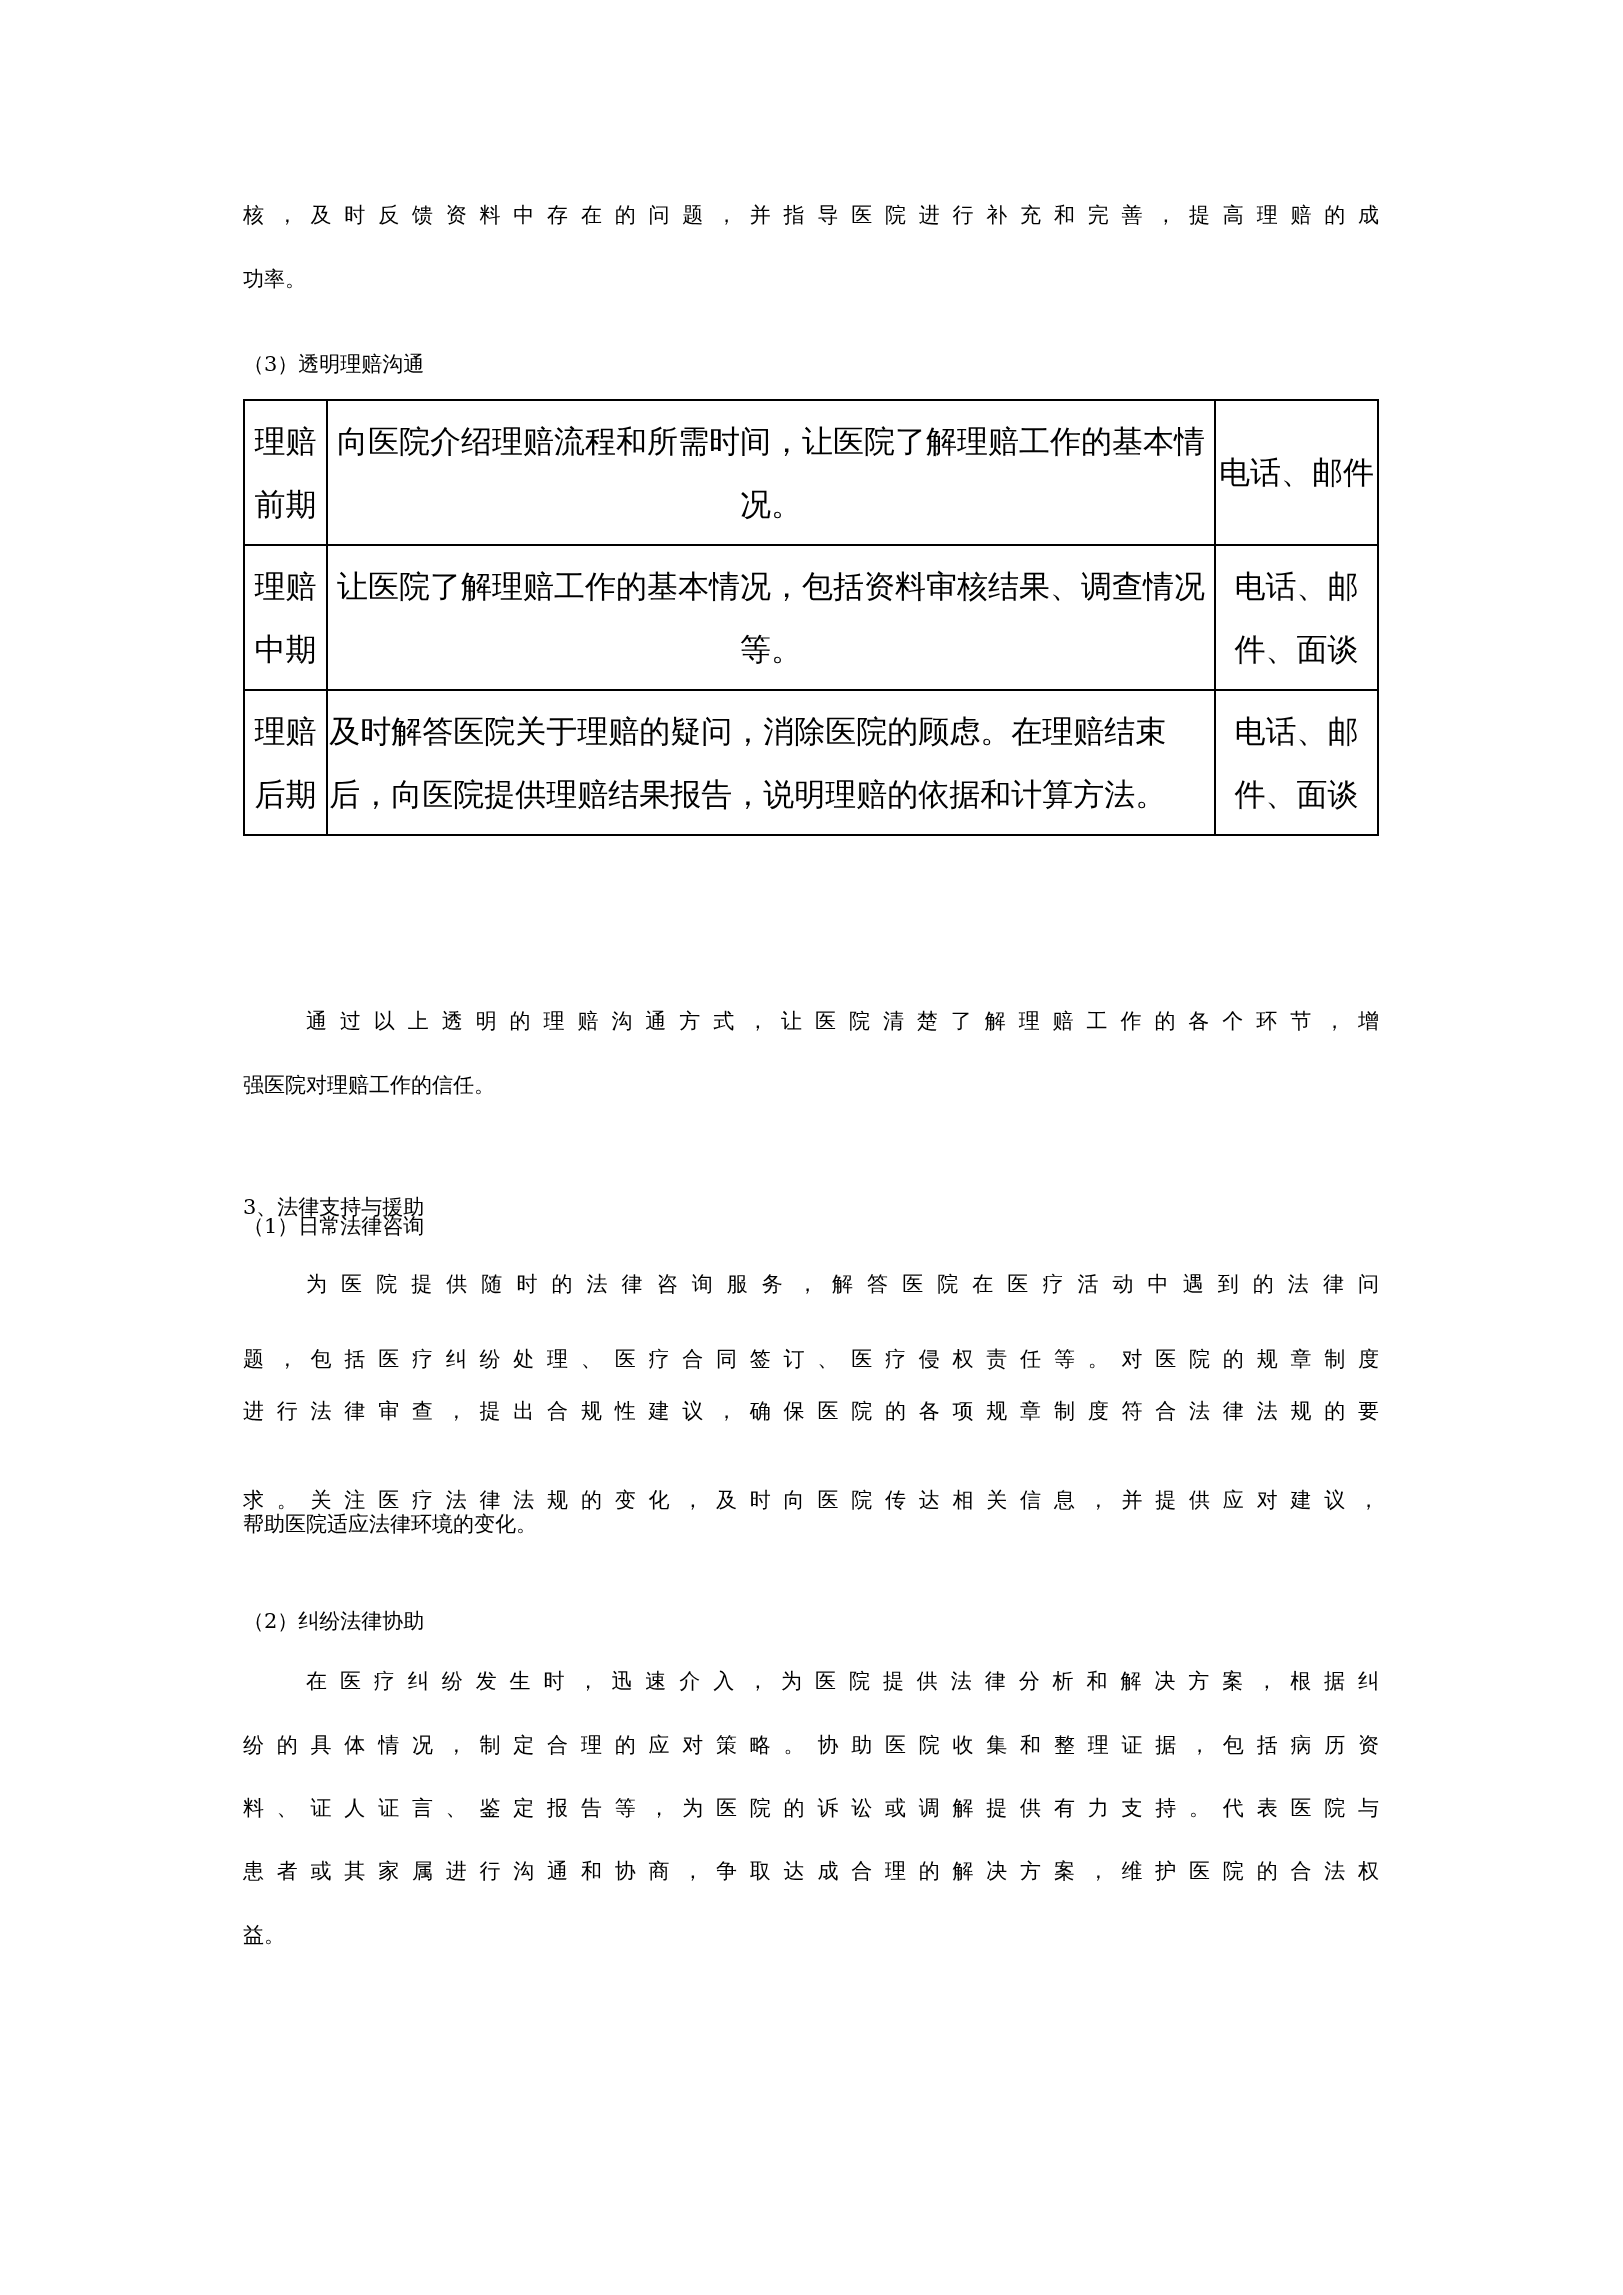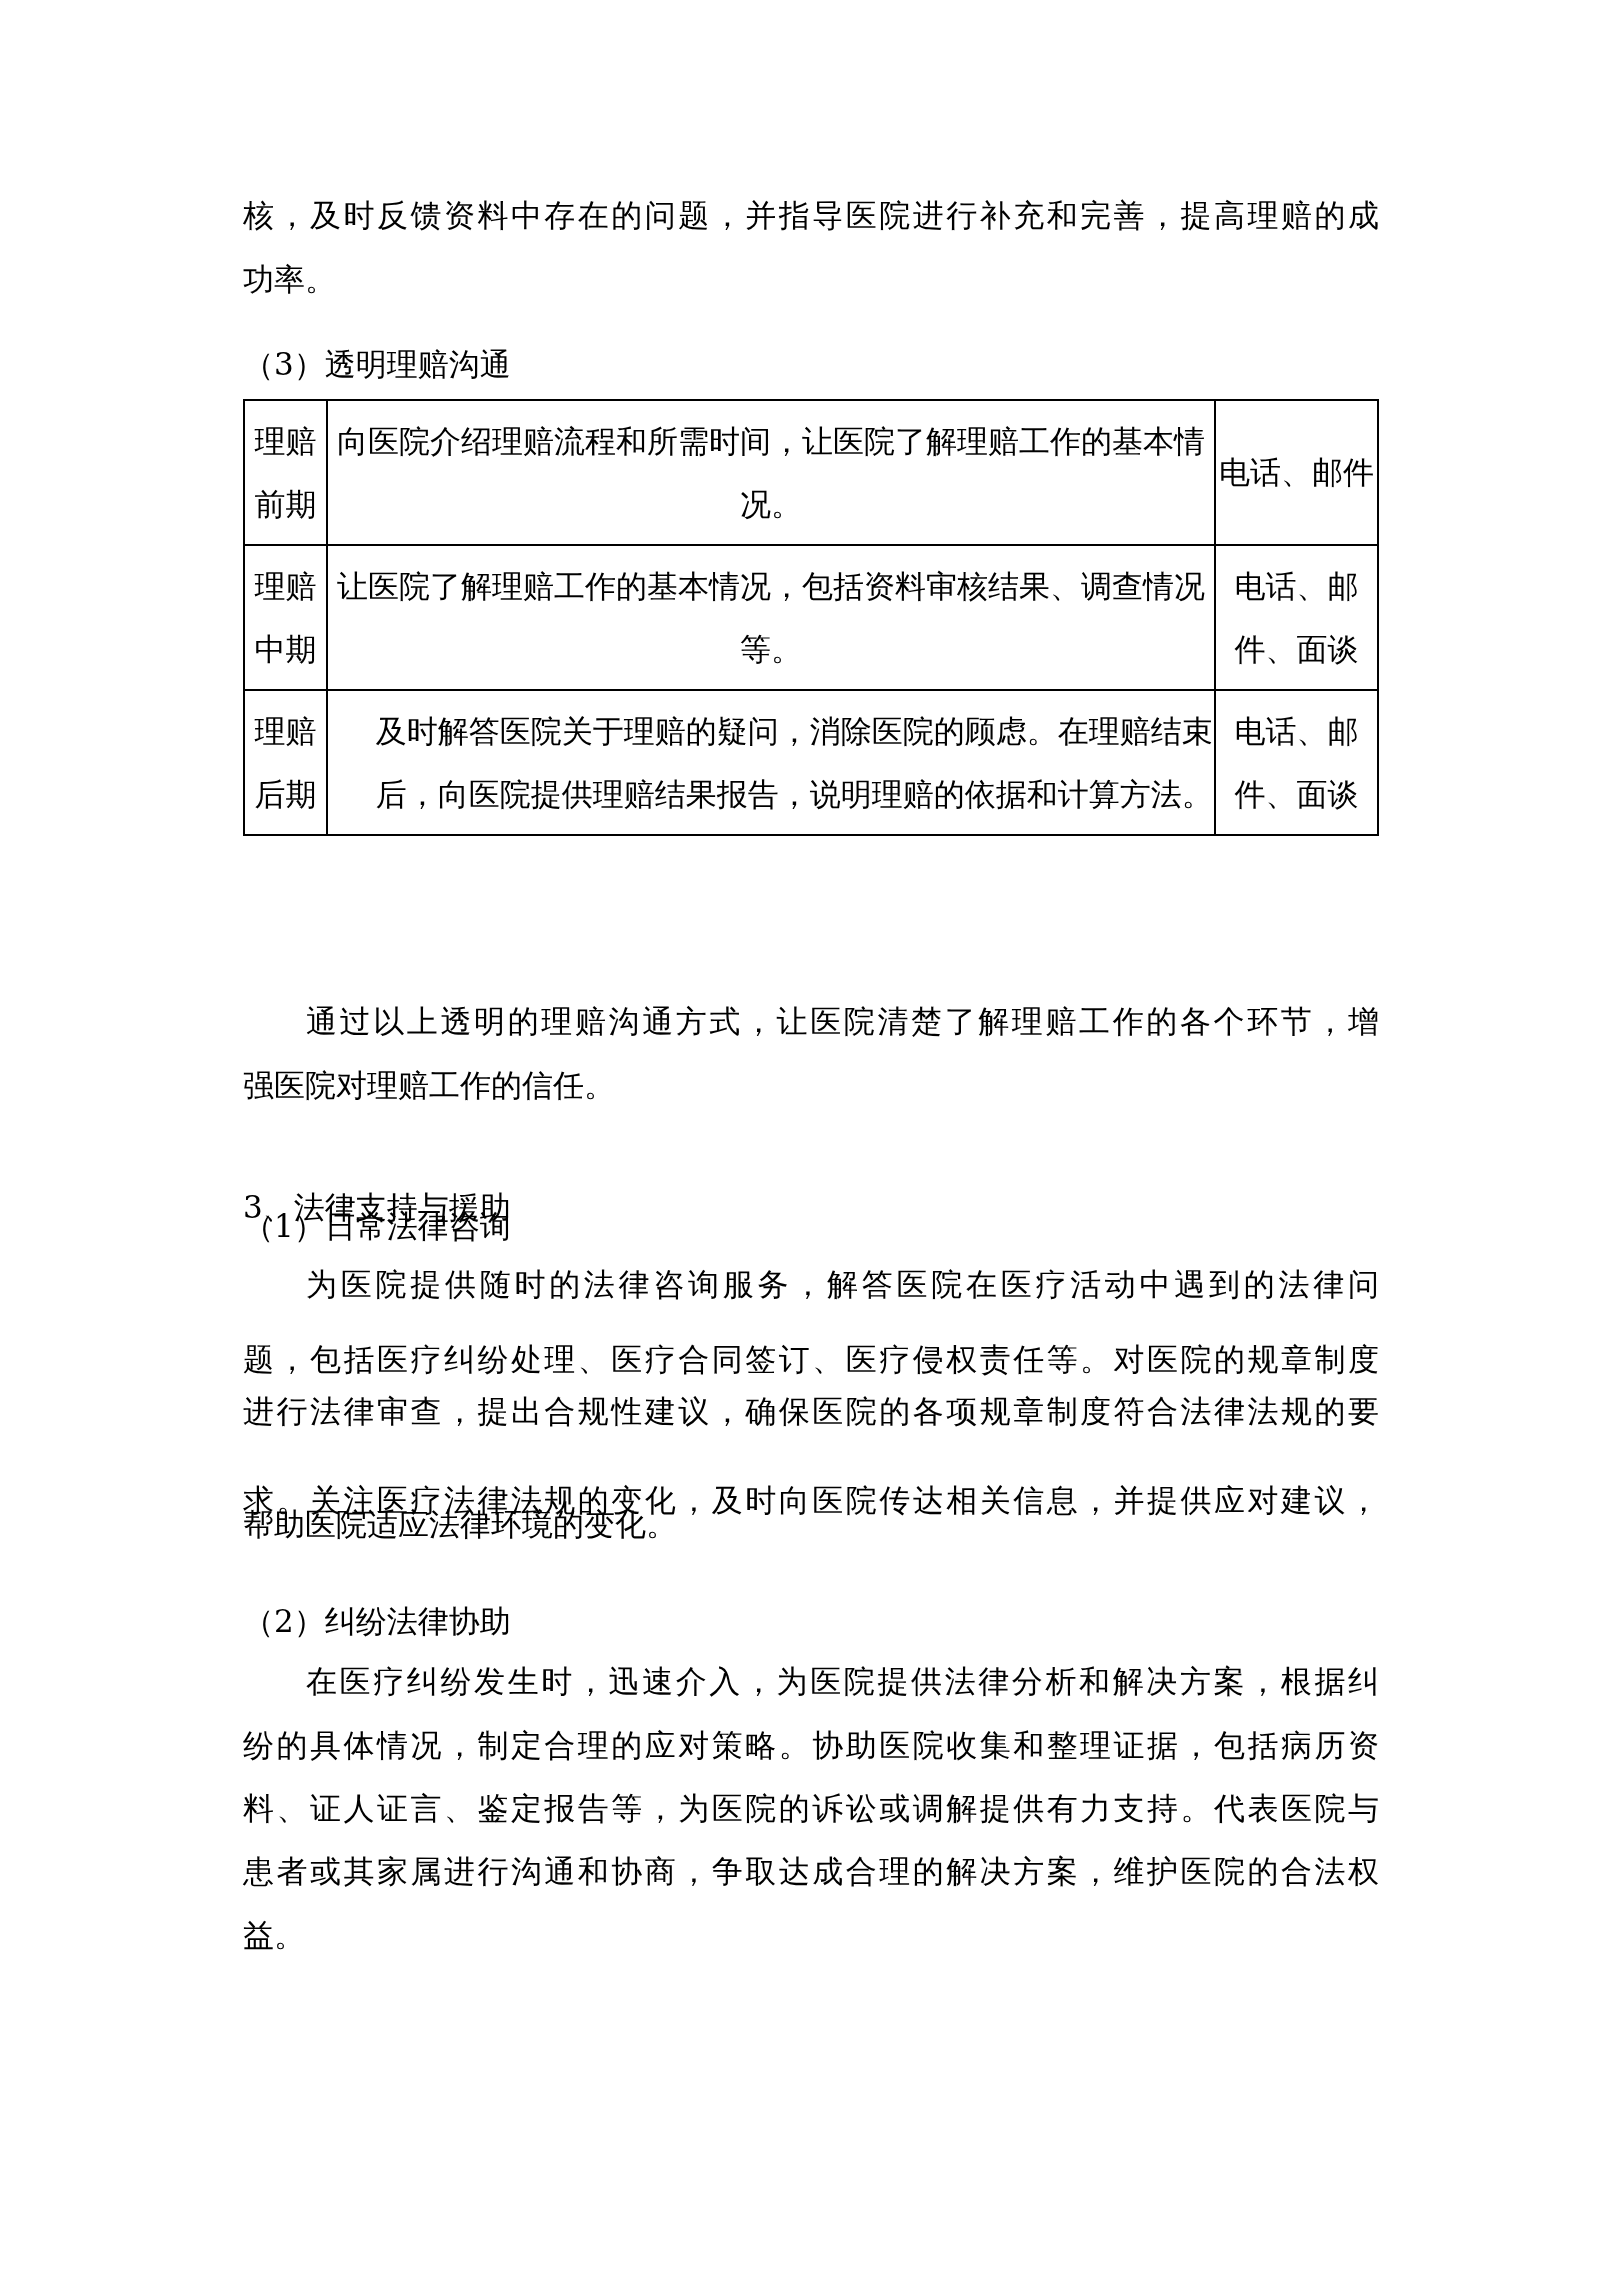--- a/index.html
+++ b/index.html
@@ -6,21 +6,21 @@
   body {
     width: 1623px; height: 2295px; position: relative; overflow: hidden;
     font-family: "DejaVu Serif", "Liberation Serif", serif;
     color: #000000;
   }
   .page {
     position: absolute; left: 243px; top: 0; width: 1136px;
   }
   .line {
     position: absolute; left: 0; width: 1136px;
-    font-size: 31px; line-height: 39px; height: 39px;
+    font-size: 21px; line-height: 39px; height: 39px;
     white-space: nowrap; letter-spacing: 0px;
   }
   .justify { text-align: justify; text-align-last: justify; }
   .indent { padding-left: 63px; box-sizing: border-box; }
   .heading { padding-left: 0px; }
 
   table.comm {
     position: absolute; left: 0; top: 399px;
     width: 1136px; border-collapse: collapse; table-layout: fixed;
     font-size: 31px;
@@ -67,21 +67,21 @@
         <div class="content-inner">让医院了解理赔工作的基本情况，包括资料审核结果、调查情况等。</div>
       </td>
       <td class="c-method">
         <div class="cell-inner">电话、邮件、面谈</div>
       </td>
     </tr>
     <tr>
       <td class="c-stage">
         <div class="cell-inner">理赔后期</div>
       </td>
-      <td class="c-content" style="text-align:right;">
+      <td class="c-content" style="text-align:left;">
         <div class="content-inner">及时解答医院关于理赔的疑问，消除医院的顾虑。在理赔结束后，向医院提供理赔结果报告，说明理赔的依据和计算方法。</div>
       </td>
       <td class="c-method">
         <div class="cell-inner">电话、邮件、面谈</div>
       </td>
     </tr>
   </tbody>
     </table>
 
   <div class="line justify indent" style="top:1002px;">通过以上透明的理赔沟通方式，让医院清楚了解理赔工作的各个环节，增</div>

